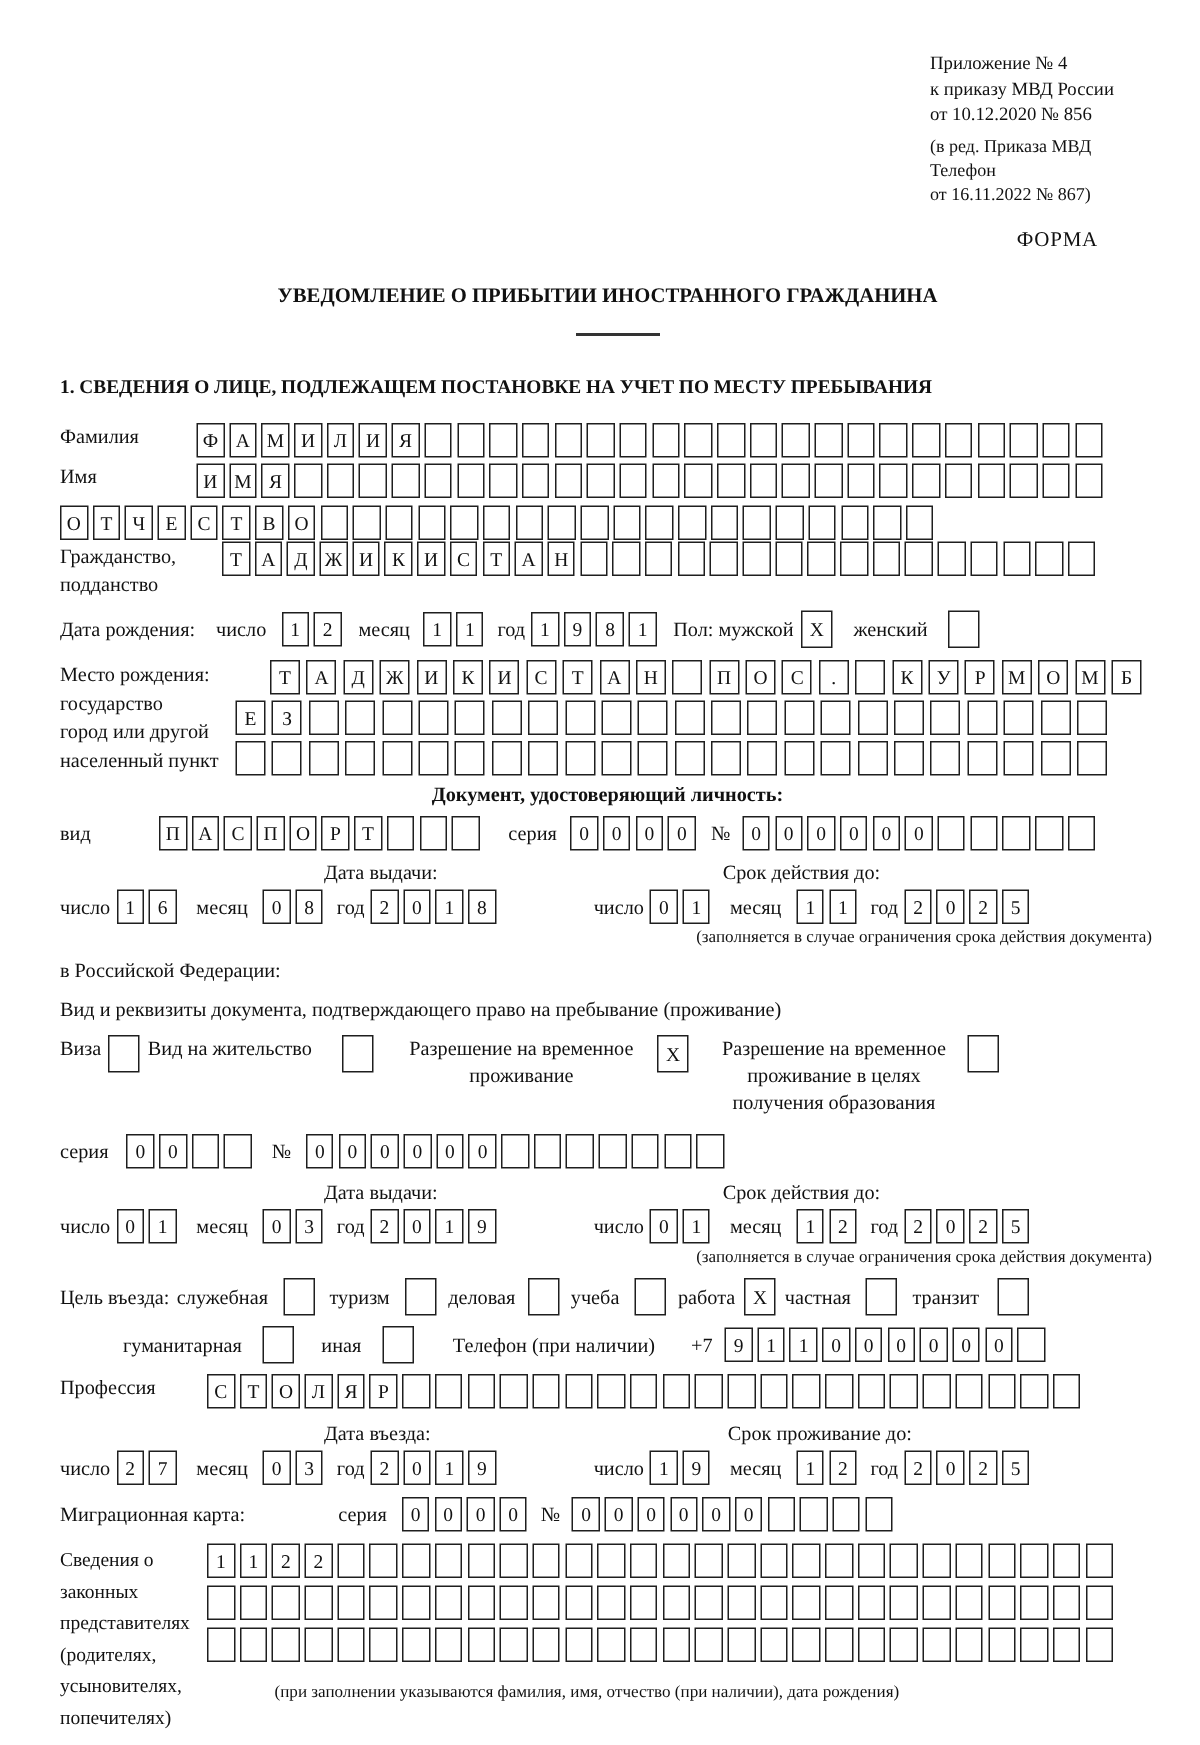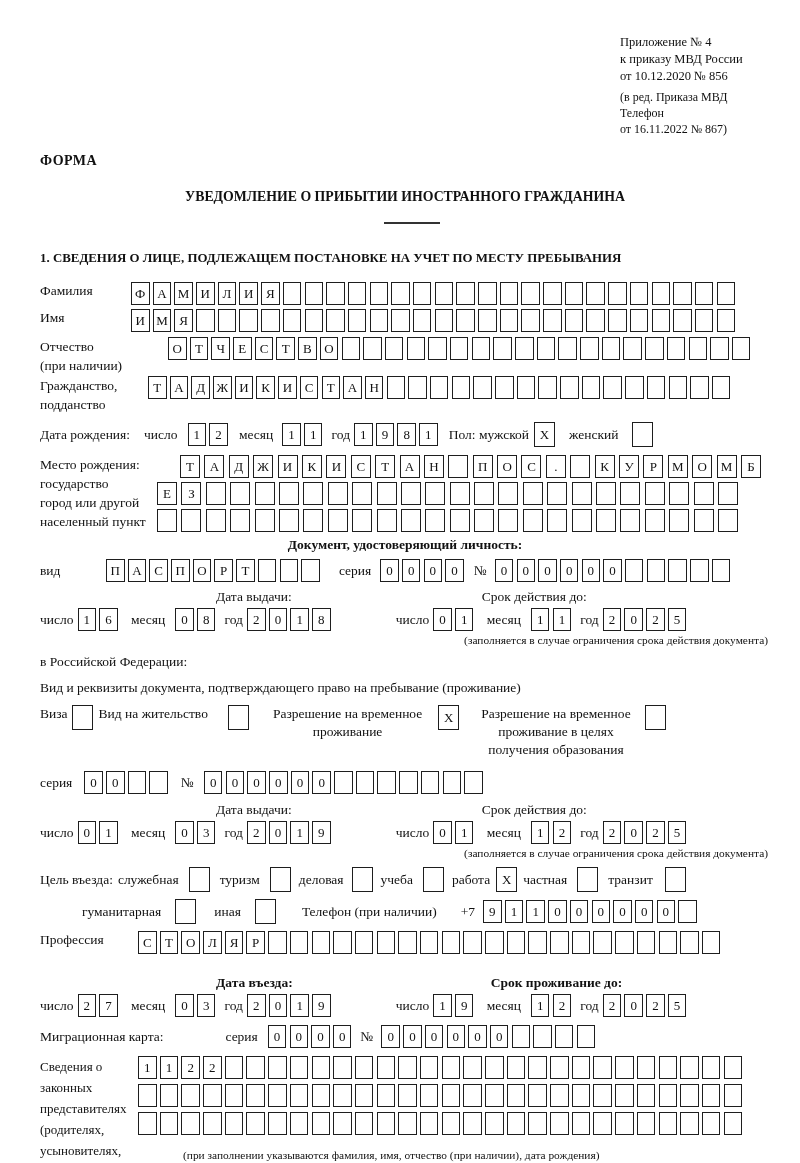--- a/index.html
+++ b/index.html
@@ -1,20 +1,20 @@
 <!DOCTYPE html>
 <html lang="ru"><head>
 <meta charset="utf-8">
 <style>
   html,body{margin:0;padding:0;background:#ffffff;}
   body{width:800px;height:1163px;font-family:"Liberation Serif","DejaVu Serif",serif;color:#111;overflow:hidden;}
   .page{box-sizing:border-box;width:800px;height:1163px;padding:34px 30px 0 40px;position:relative;}
   .annex{margin-left:580px;font-size:12.5px;line-height:17px;}
   .annex-note{margin-left:580px;font-size:12px;line-height:16px;margin-top:4px;}
-  .forma{margin-top:16px;margin-right:38px;font-weight:bold;font-size:14px;letter-spacing:.5px;}
+  .forma{margin-top:16px;text-align:right;margin-right:38px;font-weight:normal;font-size:14px;letter-spacing:.5px;}
   .title{margin-top:16px;text-align:center;font-weight:bold;font-size:13.8px;line-height:23px;}
   .blank{display:inline-block;width:56px;border-bottom:2px solid #333;height:12px;margin-left:14px;}
   .section-heading{margin-top:18px;font-weight:bold;font-size:12.9px;text-align:left;}
   .row{display:flex;align-items:flex-start;}
   .lbl{font-size:13.5px;line-height:18px;flex:none;}
   .lbl-col{font-size:13.5px;line-height:19px;flex:none;}
   .cells{display:flex;flex:none;}
   .cell{box-sizing:content-box;width:16.5px;height:21px;border:1.7px solid #1e1e1e;margin-right:3.2px;text-align:center;font-size:13px;line-height:21.5px;background:#fff;}
   .wide .cell{width:18px;margin-right:4.4px;}
   .checkbox .cell{width:19px;height:23px;line-height:23px;margin-right:0;}
@@ -107,24 +107,20 @@
         <span class="cell"></span>
         <span class="cell"></span>
         <span class="cell"></span>
         <span class="cell"></span>
         <span class="cell"></span>
         <span class="cell"></span>
       </span>
   </div>
 
   <div class="row" style="margin-top:5px;">
-    <span class="lbl-col" style="width:128px;">
-      <div>Отчество</div>
-      <div>(при наличии)</div>
-    </span>
     <span class="cells">
         <span class="cell">О</span>
         <span class="cell">Т</span>
         <span class="cell">Ч</span>
         <span class="cell">Е</span>
         <span class="cell">С</span>
         <span class="cell">Т</span>
         <span class="cell">В</span>
         <span class="cell">О</span>
         <span class="cell"></span>
@@ -568,21 +564,21 @@
         <span class="cell"></span>
         <span class="cell"></span>
         <span class="cell"></span>
         <span class="cell"></span>
         <span class="cell"></span>
         <span class="cell"></span>
         <span class="cell"></span>
       </span>
   </div>
 
-  <div class="row" style="margin-top:20px;font-weight:bold;">
+  <div class="row" style="margin-top:8px;">
     <span class="lbl" style="margin-left:176px;">Дата въезда:</span>
     <span class="lbl" style="margin-left:198px;">Срок проживание до:</span>
   </div>
 
   <div class="row" style="margin-top:2px;align-items:center;">
     <span class="lbl">число</span>
     <span class="cells" style="margin-left:4px;">
         <span class="cell">2</span>
         <span class="cell">7</span>
       </span>

